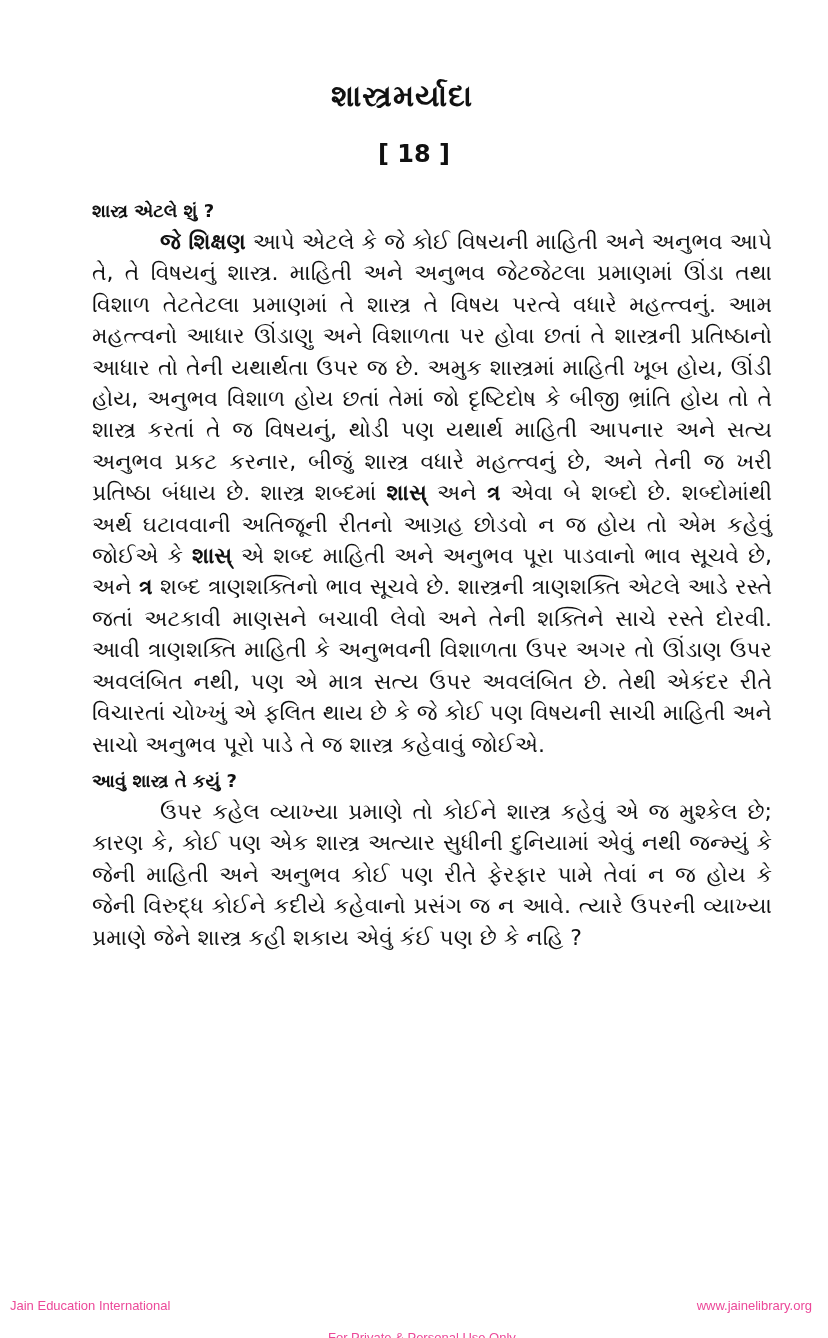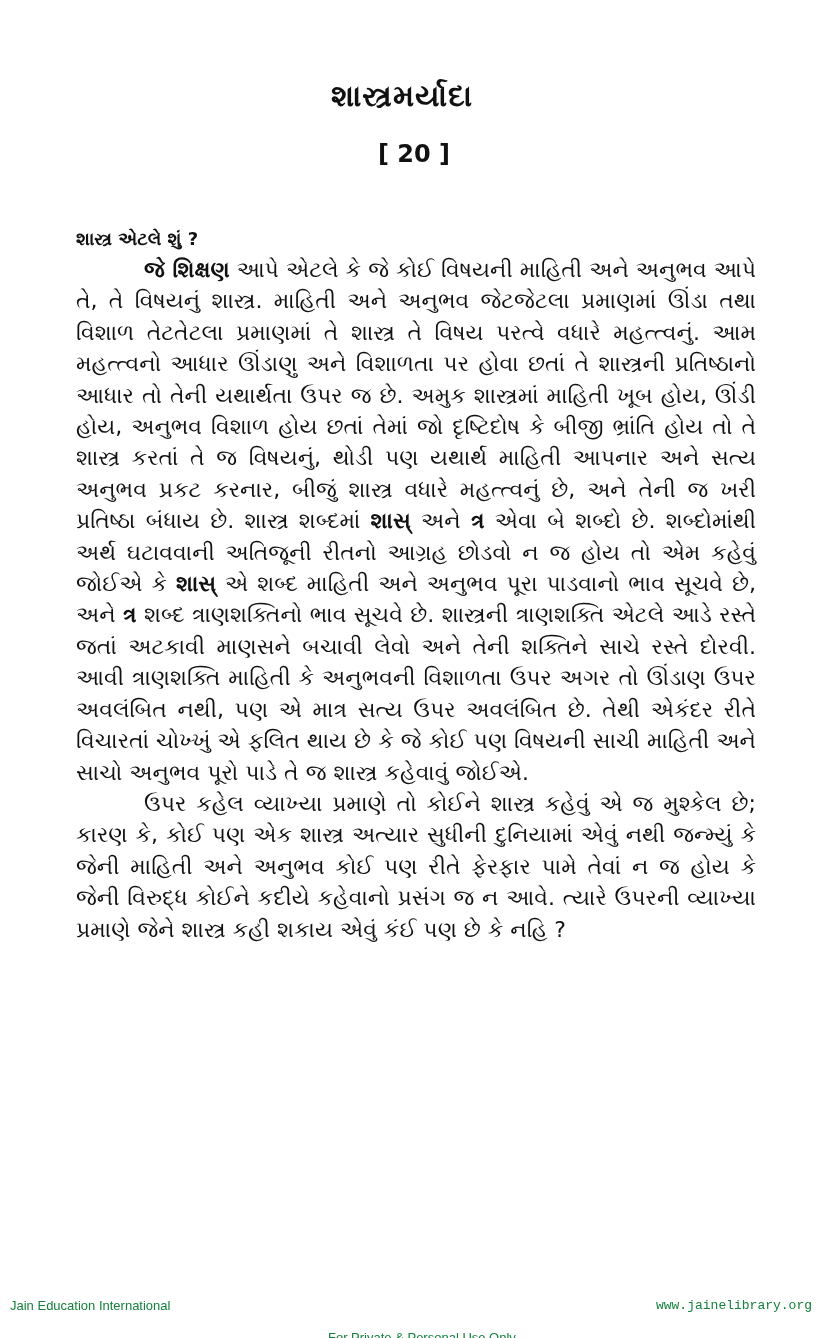--- a/index.html
+++ b/index.html
@@ -9,50 +9,51 @@
   }
   .page-title {
     position: absolute; top: 78px; left: 0; width: 804px; text-align: center;
     font-size: 30px; font-weight: bold; letter-spacing: 1px;
   }
   .chapter-number {
     position: absolute; top: 140px; left: 0; width: 828px; text-align: center;
     font-size: 24px; font-weight: bold;
   }
   .content {
-    position: absolute; top: 196px; left: 76px; width: 680px; margin-top: 28px;
+    position: absolute; top: 196px; left: 92px; width: 680px;
   }
   .heading {
     font-size: 18px; font-weight: bold; line-height: 30px; margin: 0;
   }
   .para {
     font-size: 22px; line-height: 31.4px; text-align: justify;
     text-indent: 68px; margin: 0;
   }
   .para b { font-weight: bold; }
   .heading2 { margin-top: 6px; }
   .footer {
     position: absolute; top: 1298px; left: 0; width: 828px; height: 20px;
-    font-family: "Liberation Sans", sans-serif; font-size: 13px; color: #15803d;
+    font-family: "Liberation Sans", sans-serif; font-size: 13px; color: #ec4899;
   }
   .footer span { position: absolute; top: 0; }
   .f-left { left: 10px; }
   .f-center { left: 328px; margin-top: 32px; }
-  .f-right { right: 16px; font-family: Liberation Mono, monospace; }
+  .f-right { right: 16px; }
 </style>
 </head>
 <body>
 
 <div class="page-title">શાસ્ત્રમર્યાદા</div>
-<div class="chapter-number">[ 20 ]</div>
+<div class="chapter-number">[ 18 ]</div>
 
 <div class="content">
   <p class="heading">શાસ્ત્ર એટલે શું ?</p>
   <p class="para"><b>જે શિક્ષણ</b><span> આપે એટલે કે જે કોઈ વિષયની માહિતી અને અનુભવ આપે તે, તે વિષયનું શાસ્ત્ર. માહિતી અને અનુભવ જેટજેટલા પ્રમાણમાં ઊંડા તથા વિશાળ તેટતેટલા પ્રમાણમાં તે શાસ્ત્ર તે વિષય પરત્વે વધારે મહત્ત્વનું. આમ મહત્ત્વનો આધાર ઊંડાણુ અને વિશાળતા પર હોવા છતાં તે શાસ્ત્રની પ્રતિષ્ઠાનો આધાર તો તેની યથાર્થતા ઉપર જ છે. અમુક શાસ્ત્રમાં માહિતી ખૂબ હોય, ઊંડી હોય, અનુભવ વિશાળ હોય છતાં તેમાં જો દૃષ્ટિદોષ કે બીજી ભ્રાંતિ હોય તો તે શાસ્ત્ર કરતાં તે જ વિષયનું, થોડી પણ યથાર્થ માહિતી આપનાર અને સત્ય અનુભવ પ્રકટ કરનાર, બીજું શાસ્ત્ર વધારે મહત્ત્વનું છે, અને તેની જ ખરી પ્રતિષ્ઠા બંધાય છે. શાસ્ત્ર શબ્દમાં </span><b>શાસ્</b><span> અને </span><b>ત્ર</b><span> એવા બે શબ્દો છે. શબ્દોમાંથી અર્થ ઘટાવવાની અતિજૂની રીતનો આગ્રહ છોડવો ન જ હોય તો એમ કહેવું જોઈએ કે </span><b>શાસ્</b><span> એ શબ્દ માહિતી અને અનુભવ પૂરા પાડવાનો ભાવ સૂચવે છે, અને </span><b>ત્ર</b><span> શબ્દ ત્રાણશક્તિનો ભાવ સૂચવે છે. શાસ્ત્રની ત્રાણશક્તિ એટલે આડે રસ્તે જતાં અટકાવી માણસને બચાવી લેવો અને તેની શક્તિને સાચે રસ્તે દોરવી. આવી ત્રાણશક્તિ માહિતી કે અનુભવની વિશાળતા ઉપર અગર તો ઊંડાણ ઉપર અવલંબિત નથી, પણ એ માત્ર સત્ય ઉપર અવલંબિત છે. તેથી એકંદર રીતે વિચારતાં ચોખ્ખું એ ફલિત થાય છે કે જે કોઈ પણ વિષયની સાચી માહિતી અને સાચો અનુભવ પૂરો પાડે તે જ શાસ્ત્ર કહેવાવું જોઈએ.</span></p>
 
+  <p class="heading heading2">આવું શાસ્ત્ર તે કયું ?</p>
   <p class="para">ઉપર કહેલ વ્યાખ્યા પ્રમાણે તો કોઈને શાસ્ત્ર કહેવું એ જ મુશ્કેલ છે; કારણ કે, કોઈ પણ એક શાસ્ત્ર અત્યાર સુધીની દુનિયામાં એવું નથી જન્મ્યું કે જેની માહિતી અને અનુભવ કોઈ પણ રીતે ફેરફાર પામે તેવાં ન જ હોય કે જેની વિરુદ્ધ કોઈને કદીયે કહેવાનો પ્રસંગ જ ન આવે. ત્યારે ઉપરની વ્યાખ્યા પ્રમાણે જેને શાસ્ત્ર કહી શકાય એવું કંઈ પણ છે કે નહિ ?</p>
 </div>
 
 <div class="footer">
   <span class="f-left">Jain Education International</span>
   <span class="f-center">For Private &amp; Personal Use Only</span>
   <span class="f-right">www.jainelibrary.org</span>
 </div>
 
 </body></html>

